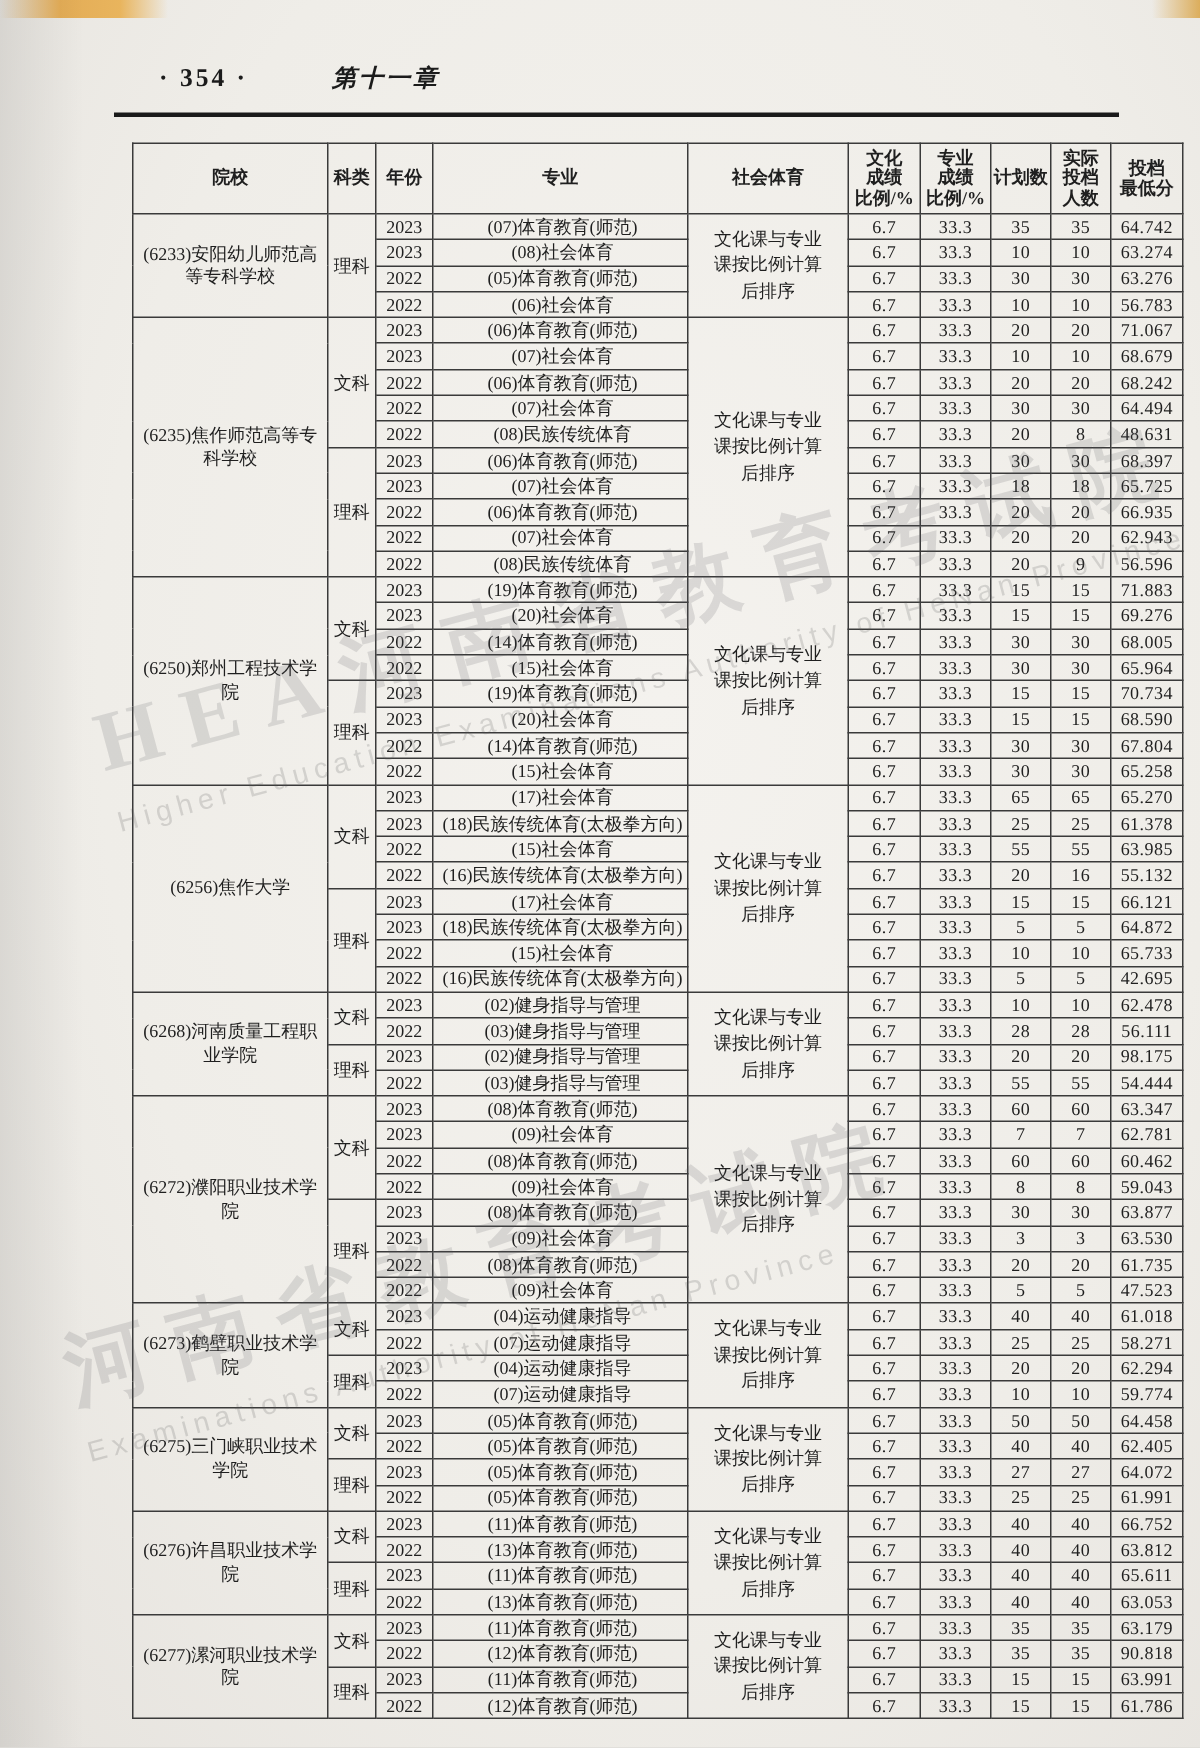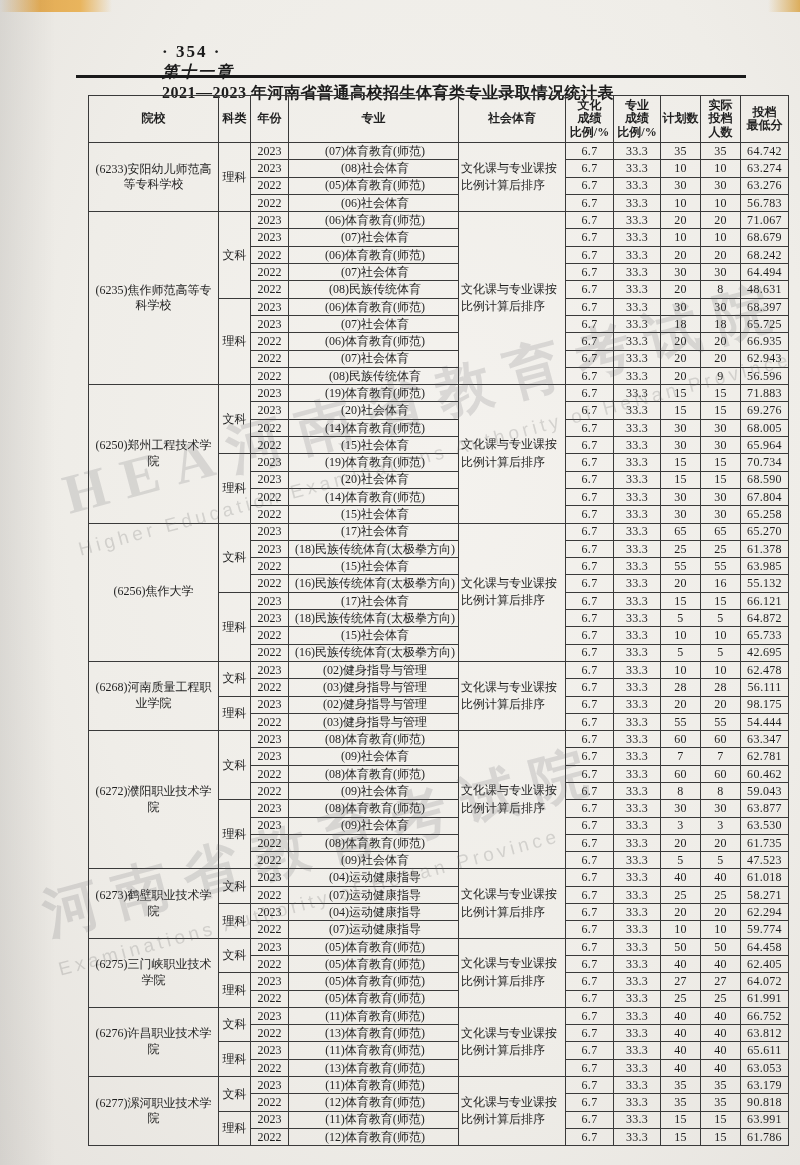--- a/index.html
+++ b/index.html
@@ -17,21 +17,21 @@
     background:linear-gradient(90deg, rgba(240,238,233,0) 0%, #e2a23e 5%, #e8ab45 10%, rgba(240,238,233,0) 14%, rgba(240,238,233,0) 96%, #d9a344 100%);
     opacity:.85;
   }
   .edge-left{
     position:absolute;top:0;left:0;width:56px;height:100%;
     background:linear-gradient(90deg, rgba(0,0,0,0.08), rgba(0,0,0,0));
   }
   .page-head{
     position:absolute;top:42px;left:106px;right:50px;
     display:flex;align-items:baseline;
-    font-weight:bold;color:#1b1b1b;white-space:nowrap;flex-direction:column;
+    font-weight:bold;color:#1b1b1b;white-space:nowrap;
   }
   .pageno{font-size:17px;letter-spacing:2px;}
   .chapter{font-size:16px;margin-left:56px;letter-spacing:2px;font-style:italic;}
   .title{font-size:16px;margin-left:14px;letter-spacing:.5px;}
   .rule{
     position:absolute;top:75px;left:76px;width:670px;height:3px;background:#1a1a1a;
   }
   .tablewrap{position:absolute;top:95px;left:88px;z-index:2;}
   table{
     border-collapse:collapse;table-layout:fixed;width:700px;
@@ -45,21 +45,21 @@
     padding:0 2px;
     overflow:hidden;
   }
   thead th{
     height:44px;font-weight:bold;line-height:1.12;
     white-space:pre-line;padding:1px 0;
   }
   tbody td{height:16.3px;line-height:1.05;}
   td.major{text-align:center;padding-left:5px;}
   td.college{line-height:1.3;padding:15px 5px;font-family:Liberation Serif, serif;}
-  td.sort{text-align:left;padding:0 2px;line-height:1.45;}
+  td.sort{text-align:center;padding:0 14px;line-height:1.45;}
   td.num{letter-spacing:.3px;}
   .watermark{
     position:absolute;z-index:5;pointer-events:none;
     transform:rotate(-15deg);transform-origin:left top;
     white-space:nowrap;
   }
   .wm-cn{
     font-size:56px;font-weight:bold;letter-spacing:16px;
     color:rgba(90,90,92,0.17);
   }
@@ -74,21 +74,20 @@
 </head>
 <body>
 
 <div class="scan">
   <div class="edge-top"></div>
   <div class="edge-left"></div>
 
   <div class="page-head">
     <span class="pageno">· 354 ·</span>
     <span class="chapter">第十一章</span>
-    <span class="title">2021—2023 年河南省普通高校招生体育类专业录取情况统计表</span>
   </div>
   <div class="rule"></div>
 
   <div class="tablewrap">
     <table>
       <colgroup>
         <col style="width:130px">
           <col style="width:32px">
           <col style="width:38px">
         <col style="width:170px">

